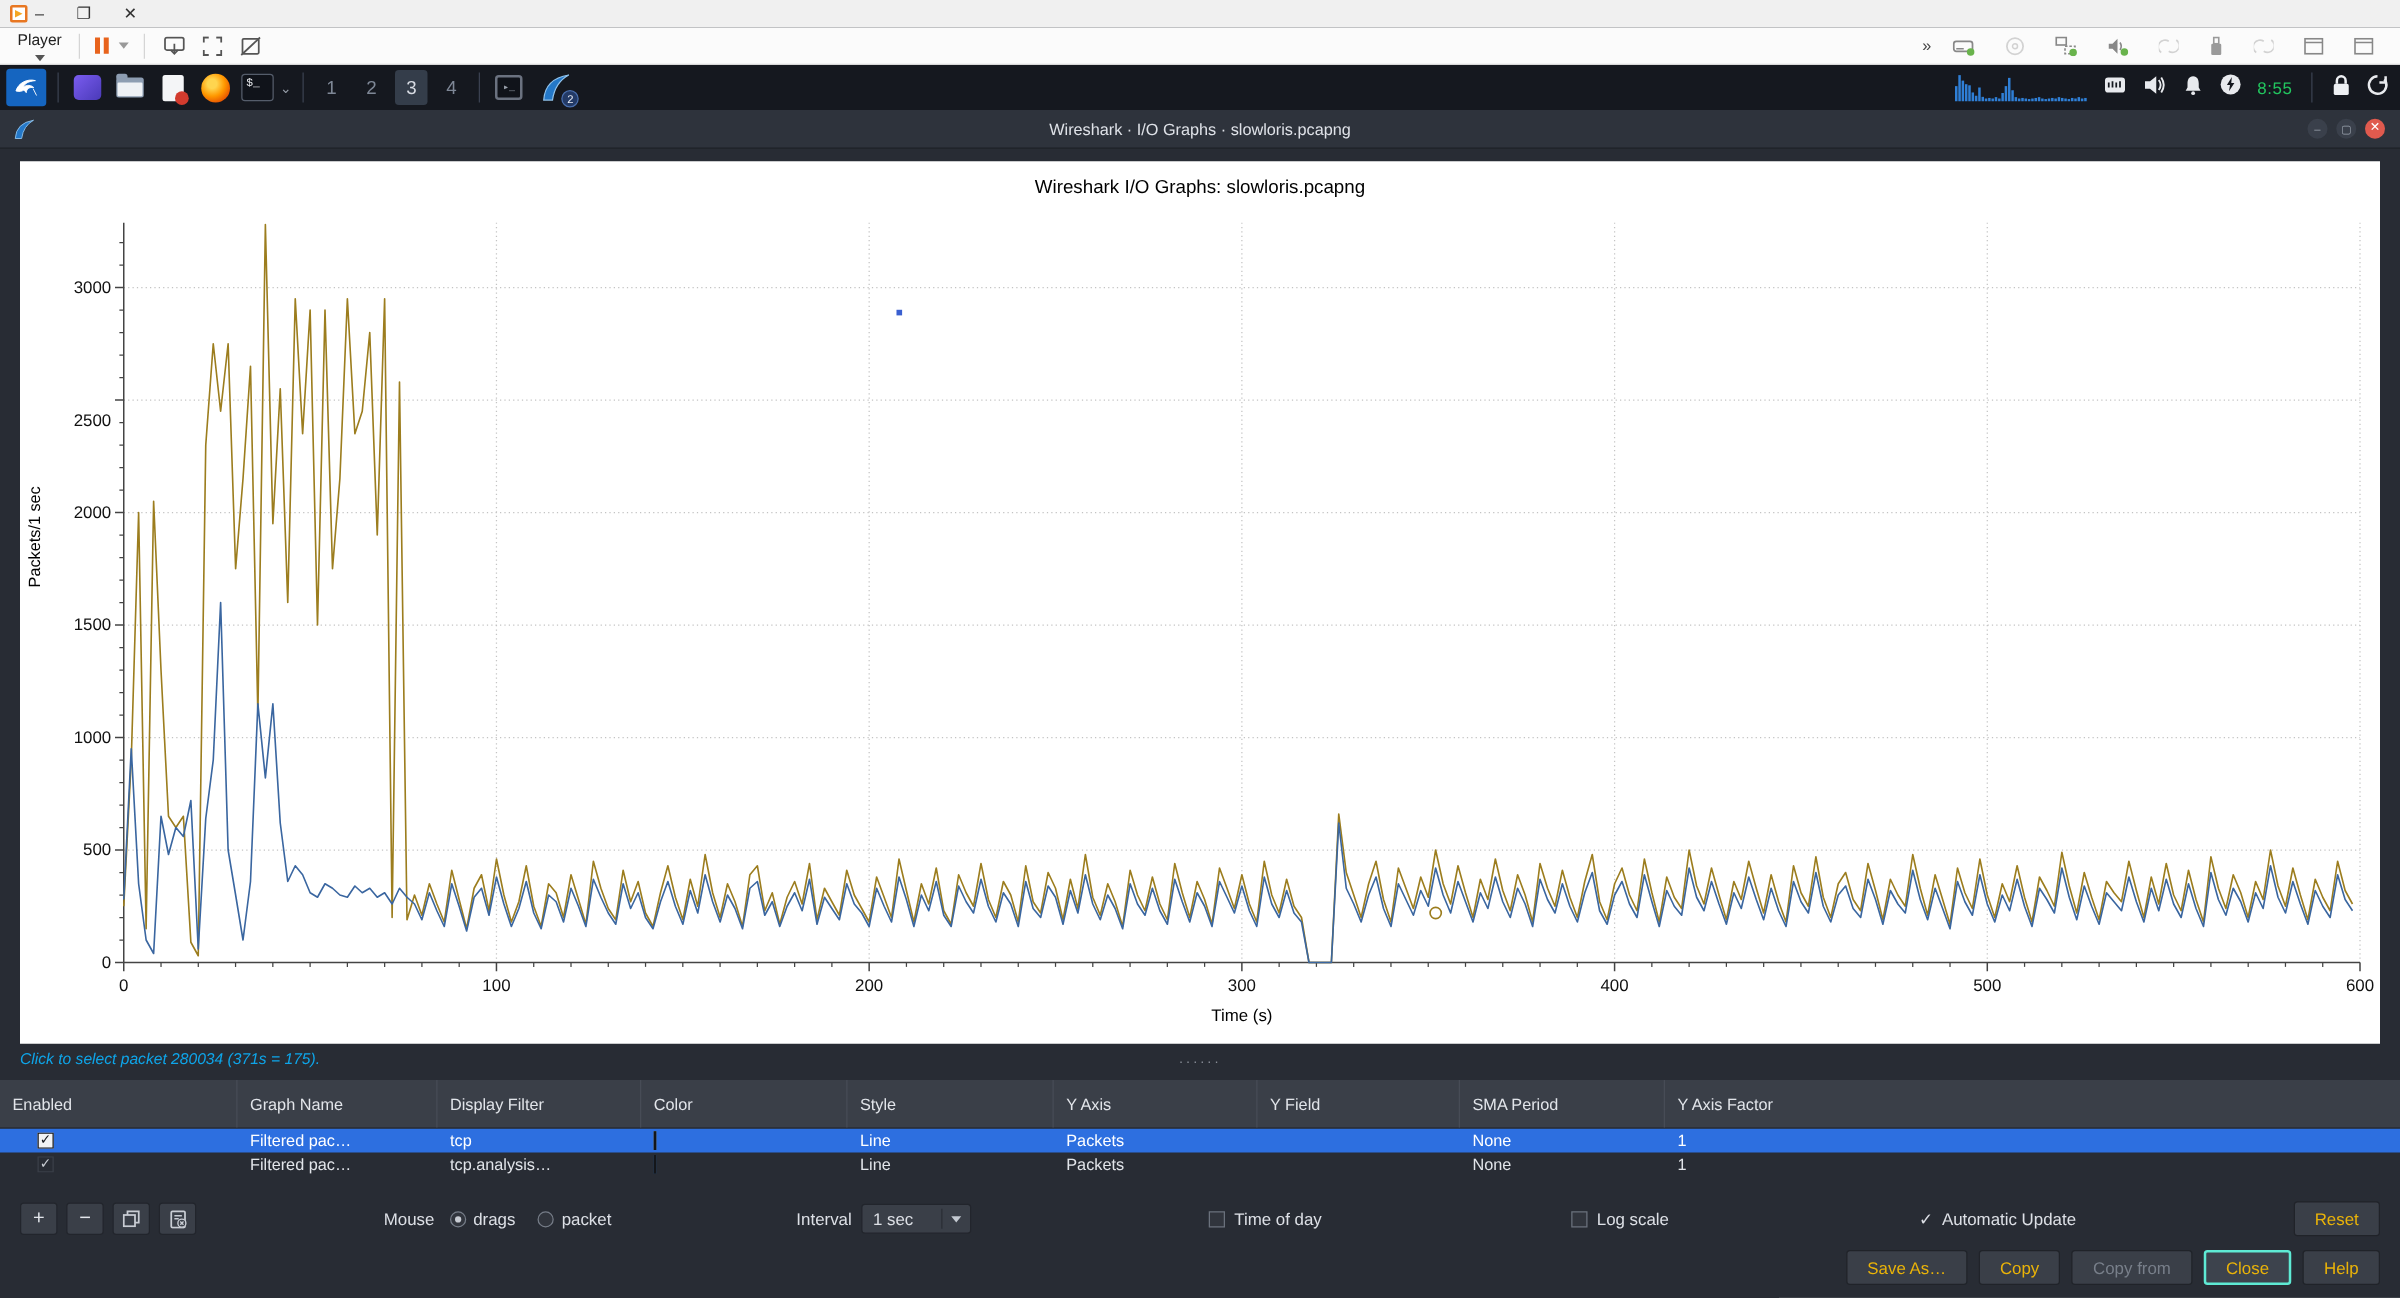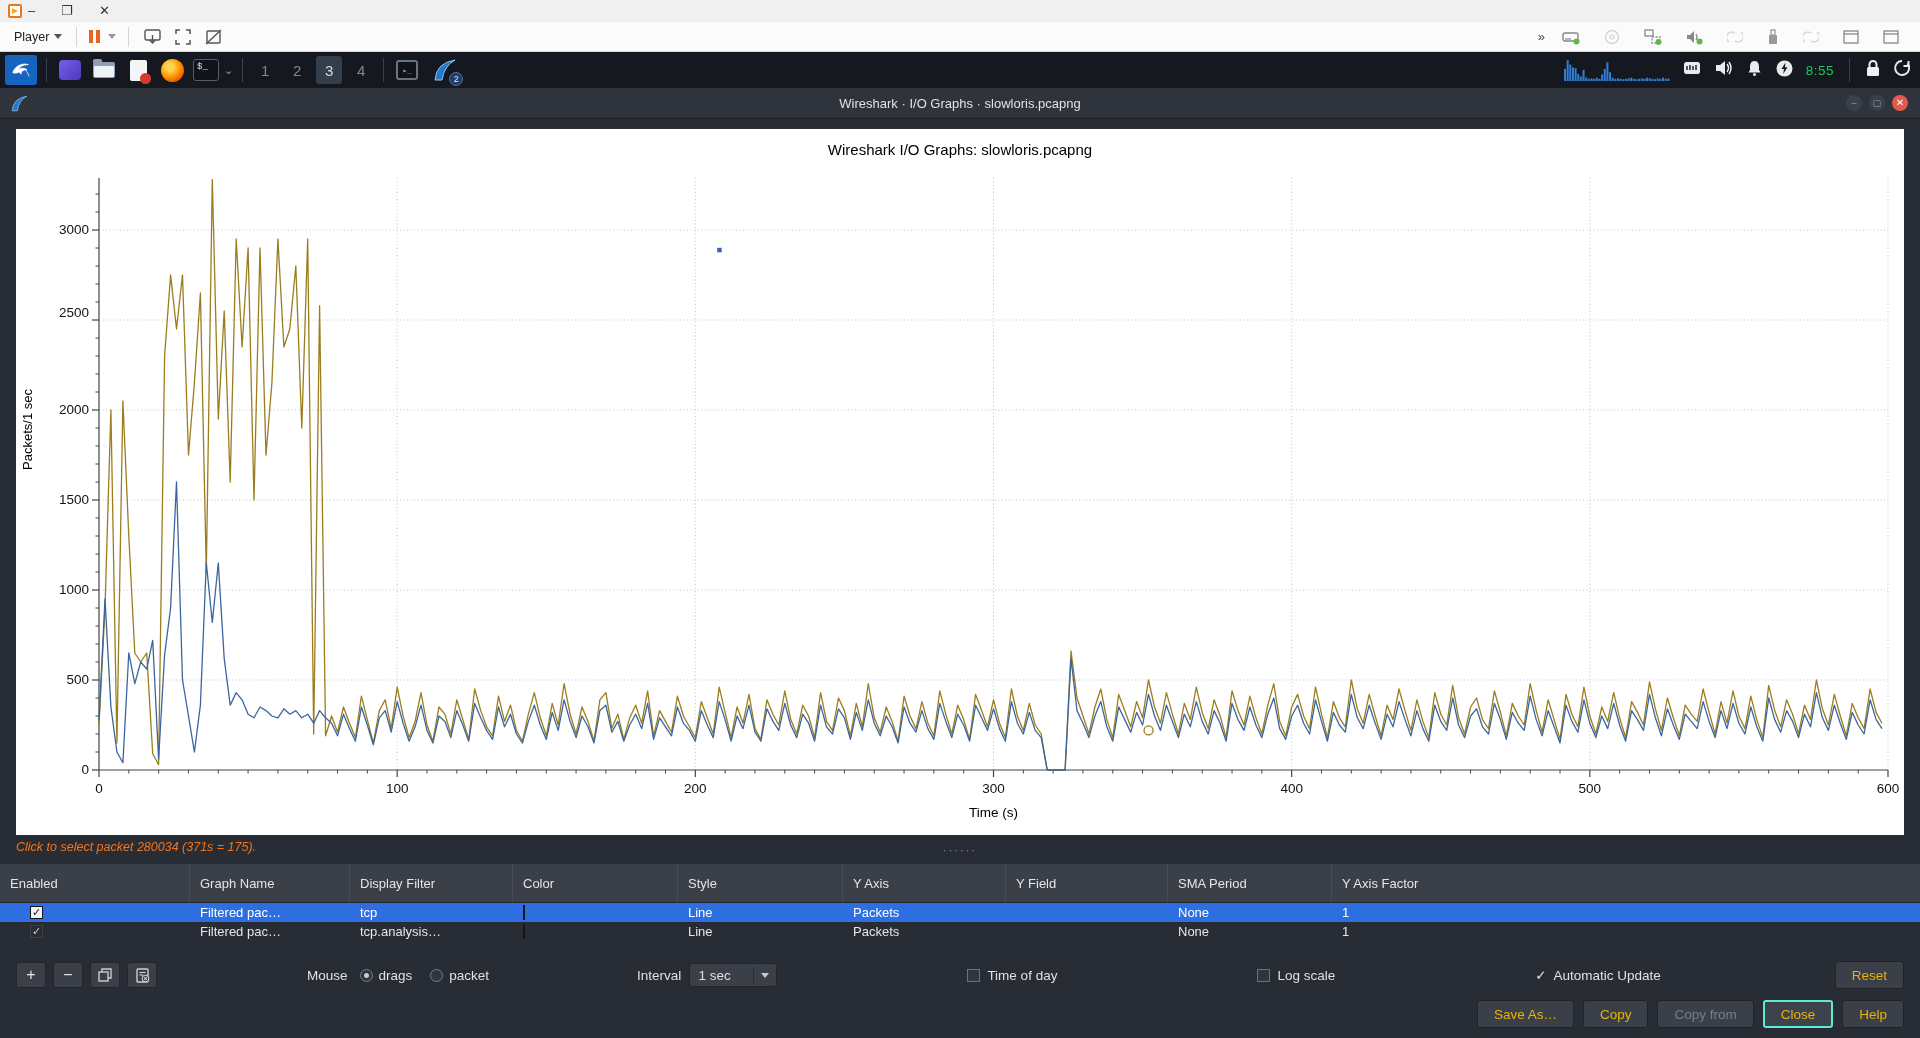--- a/index.html
+++ b/index.html
@@ -7,21 +7,21 @@
 
   
   .vm-titlebar{height:22px;background:#f0f0f0;display:flex;align-items:center;padding:0 8px;font-size:12px;color:#151515;}
   .vm-app-icon{width:14px;height:14px;border:2px solid #e87722;border-radius:2px;background:#fff;position:relative;margin-right:6px;flex:0 0 auto;}
   .vm-app-icon::after{content:"";position:absolute;left:2px;top:2px;border-left:6px solid #f5a623;border-top:3px solid transparent;border-bottom:3px solid transparent;}
   .vm-title-text{flex:1;}
   .vm-win-controls{display:flex;gap:26px;margin-right:8px;color:#333;font-size:13px;}
   .vm-win-controls span{cursor:default;line-height:14px;}
 
   .vm-toolbar{height:30px;background:#fbfbfb;border-bottom:1px solid #d8d8d8;display:flex;align-items:center;font-size:12.5px;color:#222;padding:0 8px;}
-  .vm-menu{display:flex;align-items:center;gap:5px;padding:3px 6px;}
+  .vm-menu{display:flex;align-items:center;gap:5px;padding:3px 6px;flex-direction:column;}
   .caret-down{width:0;height:0;border-left:4px solid transparent;border-right:4px solid transparent;border-top:5px solid #555;display:inline-block;}
   .vm-sep{width:1px;height:20px;background:#d5d5d5;margin:0 8px;}
   .pause-icon{display:inline-flex;gap:3px;margin:0 4px;}
   .pause-icon i{width:4px;height:13px;background:#e8631c;display:block;}
   .tool-icon{margin:0 7px;display:inline-flex;align-items:center;}
   .vm-toolbar-right{margin-left:auto;display:flex;align-items:center;gap:10px;margin-right:6px;}
   .gdot{fill:#69b34c;}
   .gray-ic{opacity:.35;}
 
   
@@ -58,21 +58,21 @@
   .chart-panel{position:absolute;left:16px;right:16px;top:41px;height:706px;background:#ffffff;color:#111;}
   .chart-title{position:absolute;top:12px;left:0;right:0;text-align:center;font-size:15px;color:#000;}
   .ylabel{position:absolute;left:4px;top:260px;writing-mode:vertical-rl;transform:rotate(180deg);font-size:13px;color:#000;}
   .xlabel{position:absolute;top:676px;font-size:13.5px;color:#000;text-align:center;}
   .ytick{position:absolute;width:70px;text-align:right;font-size:13.5px;color:#111;height:18px;line-height:18px;}
   .xtick{position:absolute;width:60px;text-align:center;font-size:13.5px;color:#111;height:18px;line-height:18px;}
   #plot-svg{position:absolute;}
 
   
   .status-row{position:absolute;left:0;right:0;top:747px;height:29px;}
-  .status-text{position:absolute;left:16px;top:5px;font-size:12.5px;font-style:italic;color:#f97316;}
+  .status-text{position:absolute;left:16px;top:5px;font-size:12.5px;font-style:italic;color:#0ea5e9;}
   .splitter-dots{position:absolute;left:0;right:0;top:12px;text-align:center;color:#8a8f98;font-size:11px;letter-spacing:2px;line-height:6px;}
 
   
   .graphs-table{position:absolute;left:0;right:0;top:776px;font-size:13px;color:#e2e5ea;}
   .gt-header{display:grid;grid-template-columns:190px 160px 163px 165px 165px 163px 162px 164px auto;height:39px;background:#3a3f48;border-bottom:1px solid #202329;align-items:center;}
   .gt-header > div{padding-left:10px;border-right:1px solid #474c56;height:100%;display:flex;align-items:center;white-space:nowrap;overflow:hidden;}
   .gt-row{display:grid;grid-template-columns:190px 160px 163px 165px 165px 163px 162px 164px auto;height:19px;align-items:center;}
   .gt-row > div{padding-left:10px;white-space:nowrap;overflow:hidden;}
   .gt-row.selected{background:#2d6fe0;color:#fff;}
   .cbx-cell{display:flex;justify-content:flex-start;padding-left:30px !important;}
@@ -454,21 +454,21 @@
         <polyline points="0.0,541.6 6.0,421.0 11.9,529.0 17.9,574.0 23.9,584.8 29.8,475.0 35.8,505.6 41.7,484.0 47.7,491.2 53.7,462.4 59.6,581.2 65.6,476.8 71.6,430.0 77.5,304.0 83.5,502.0 89.5,538.0 95.4,574.0 101.4,527.2 107.3,385.0 113.3,444.4 119.3,385.0 125.2,480.4 131.2,527.2 137.2,514.6 143.1,521.8 149.1,536.2 155.0,539.8 161.0,529.0 167.0,532.6 172.9,538.0 178.9,539.8 184.9,530.8 190.8,536.2 196.8,532.6 202.8,539.8 208.7,536.2 214.7,545.2 220.6,532.6 226.6,539.8 232.6,545.2 238.5,557.8 244.5,536.2 250.5,550.6 256.4,563.2 262.4,529.0 268.3,547.0 274.3,566.8 280.3,539.8 286.2,532.6 292.2,554.2 298.2,523.6 304.1,545.2 310.1,563.2 316.1,548.8 322.0,527.2 328.0,552.4 333.9,565.0 339.9,538.0 345.9,543.4 351.8,559.6 357.8,532.6 363.8,547.0 369.7,563.2 375.7,525.4 381.7,539.8 387.6,552.4 393.6,561.4 399.5,529.0 405.5,548.8 411.5,536.2 417.4,556.0 423.4,565.0 429.4,543.4 435.3,527.2 441.3,547.0 447.3,561.4 453.2,534.4 459.2,552.4 465.1,521.8 471.1,543.4 477.1,559.6 483.0,538.0 489.0,548.8 495.0,565.0 500.9,532.6 506.9,527.2 512.8,554.2 518.8,543.4 524.8,563.2 530.7,547.0 536.7,536.2 542.7,550.6 548.6,525.4 554.6,561.4 560.6,539.8 566.5,548.8 572.5,557.8 578.4,529.0 584.4,545.2 590.4,552.4 596.3,563.2 602.3,532.6 608.3,547.0 614.2,559.6 620.2,523.6 626.1,541.6 632.1,563.2 638.1,538.0 644.0,550.6 650.0,527.2 656.0,554.2 661.9,563.2 667.9,530.8 673.9,543.4 679.8,552.4 685.8,525.4 691.7,547.0 697.7,559.6 703.7,536.2 709.6,545.2 715.6,563.2 721.6,527.2 727.5,548.8 733.5,556.0 739.5,530.8 745.4,539.8 751.4,561.4 757.3,534.4 763.3,552.4 769.3,521.8 775.2,545.2 781.2,557.8 787.2,538.0 793.1,548.8 799.1,565.0 805.1,529.0 811.0,545.2 817.0,554.2 822.9,532.6 828.9,550.6 834.9,561.4 840.8,525.4 846.8,543.4 852.8,559.6 858.7,536.2 864.7,547.0 870.6,563.2 876.6,527.2 882.6,539.8 888.5,552.4 894.5,530.8 900.5,550.6 906.4,563.2 912.4,523.6 918.4,545.2 924.3,556.0 930.3,534.4 936.2,552.4 942.2,559.6 948.2,592.0 954.1,592.0 960.1,592.0 966.1,592.0 972.0,480.4 978.0,532.6 984.0,545.2 989.9,559.6 995.9,538.0 1001.8,523.6 1007.8,548.8 1013.8,563.2 1019.7,529.0 1025.7,541.6 1031.7,554.2 1037.6,534.4 1043.6,547.0 1049.5,516.4 1055.5,538.0 1061.5,552.4 1067.4,527.2 1073.4,543.4 1079.4,559.6 1085.3,536.2 1091.3,548.8 1097.3,523.6 1103.2,543.4 1109.2,556.0 1115.1,532.6 1121.1,545.2 1127.1,563.2 1133.0,525.4 1139.0,541.6 1145.0,552.4 1150.9,529.0 1156.9,547.0 1162.9,559.6 1168.8,536.2 1174.8,520.0 1180.7,550.6 1186.7,561.4 1192.7,538.0 1198.6,527.2 1204.6,545.2 1210.6,556.0 1216.5,521.8 1222.5,543.4 1228.4,563.2 1234.4,534.4 1240.4,547.0 1246.3,554.2 1252.3,516.4 1258.3,539.8 1264.2,550.6 1270.2,527.2 1276.2,545.2 1282.1,561.4 1288.1,536.2 1294.0,548.8 1300.0,523.6 1306.0,541.6 1311.9,557.8 1317.9,532.6 1323.9,550.6 1329.8,563.2 1335.8,527.2 1341.8,543.4 1347.7,552.4 1353.7,520.0 1359.6,547.0 1365.6,559.6 1371.6,538.0 1377.5,530.8 1383.5,548.8 1389.5,556.0 1395.4,525.4 1401.4,541.6 1407.3,561.4 1413.3,534.4 1419.3,545.2 1425.2,552.4 1431.2,518.2 1437.2,541.6 1443.1,557.8 1449.1,532.6 1455.1,548.8 1461.0,565.0 1467.0,527.2 1472.9,543.4 1478.9,554.2 1484.9,521.8 1490.8,545.2 1496.8,559.6 1502.8,538.0 1508.7,550.6 1514.7,525.4 1520.6,547.0 1526.6,563.2 1532.6,532.6 1538.5,541.6 1544.5,552.4 1550.5,516.4 1556.4,539.8 1562.4,557.8 1568.4,530.8 1574.3,547.0 1580.3,561.4 1586.2,536.2 1592.2,543.4 1598.2,550.6 1604.1,523.6 1610.1,543.4 1616.1,559.6 1622.0,532.6 1628.0,550.6 1634.0,525.4 1639.9,545.2 1645.9,556.0 1651.8,529.0 1657.8,548.8 1663.8,563.2 1669.7,520.0 1675.7,541.6 1681.7,554.2 1687.6,532.6 1693.6,543.4 1699.5,559.6 1705.5,536.2 1711.5,548.8 1717.4,514.6 1723.4,539.8 1729.4,552.4 1735.3,527.2 1741.3,545.2 1747.3,561.4 1753.2,534.4 1759.2,547.0 1765.1,556.0 1771.1,521.8 1777.1,541.6 1783.0,550.6" fill="none" stroke="#3a66a0" stroke-width="1.3" stroke-linejoin="round"></polyline>
         <rect x="618.1866666666667" y="69.81757373061726" width="4.5" height="4.5" fill="#3a5fd0"></rect>
         <circle cx="1049.5466666666666" cy="552.4013377926422" r="4.5" fill="none" stroke="#9c7d1e" stroke-width="1.3"></circle>
       </svg>
     <div id="tick-labels">
         <div class="ytick" style="left:0;width:73px;top:632px">0</div>
         <div class="ytick" style="left:0;width:73px;top:542.0030404378231px">500</div>
         <div class="ytick" style="left:0;width:73px;top:452.00608087564615px">1000</div>
         <div class="ytick" style="left:0;width:73px;top:362.00912131346917px">1500</div>
         <div class="ytick" style="left:0;width:73px;top:272.01216175129224px">2000</div>
-        <div class="ytick" style="left:0;width:73px;top:175px">2500</div>
+        <div class="ytick" style="left:0;width:73px;top:199px">2500</div>
         <div class="ytick" style="left:0;width:73px;top:92.01824262693833px">3000</div>
         <div class="xtick" style="left:53px;top:651px">0</div>
         <div class="xtick" style="left:351.16666666666663px;top:651px">100</div>
         <div class="xtick" style="left:649.3333333333333px;top:651px">200</div>
         <div class="xtick" style="left:947.5px;top:651px">300</div>
         <div class="xtick" style="left:1245.6666666666665px;top:651px">400</div>
         <div class="xtick" style="left:1543.8333333333335px;top:651px">500</div>
         <div class="xtick" style="left:1842px;top:651px">600</div>
       </div>
     <div class="xlabel" id="xlabel" style="left: 83px; width: 1789px;">Time (s)</div>

